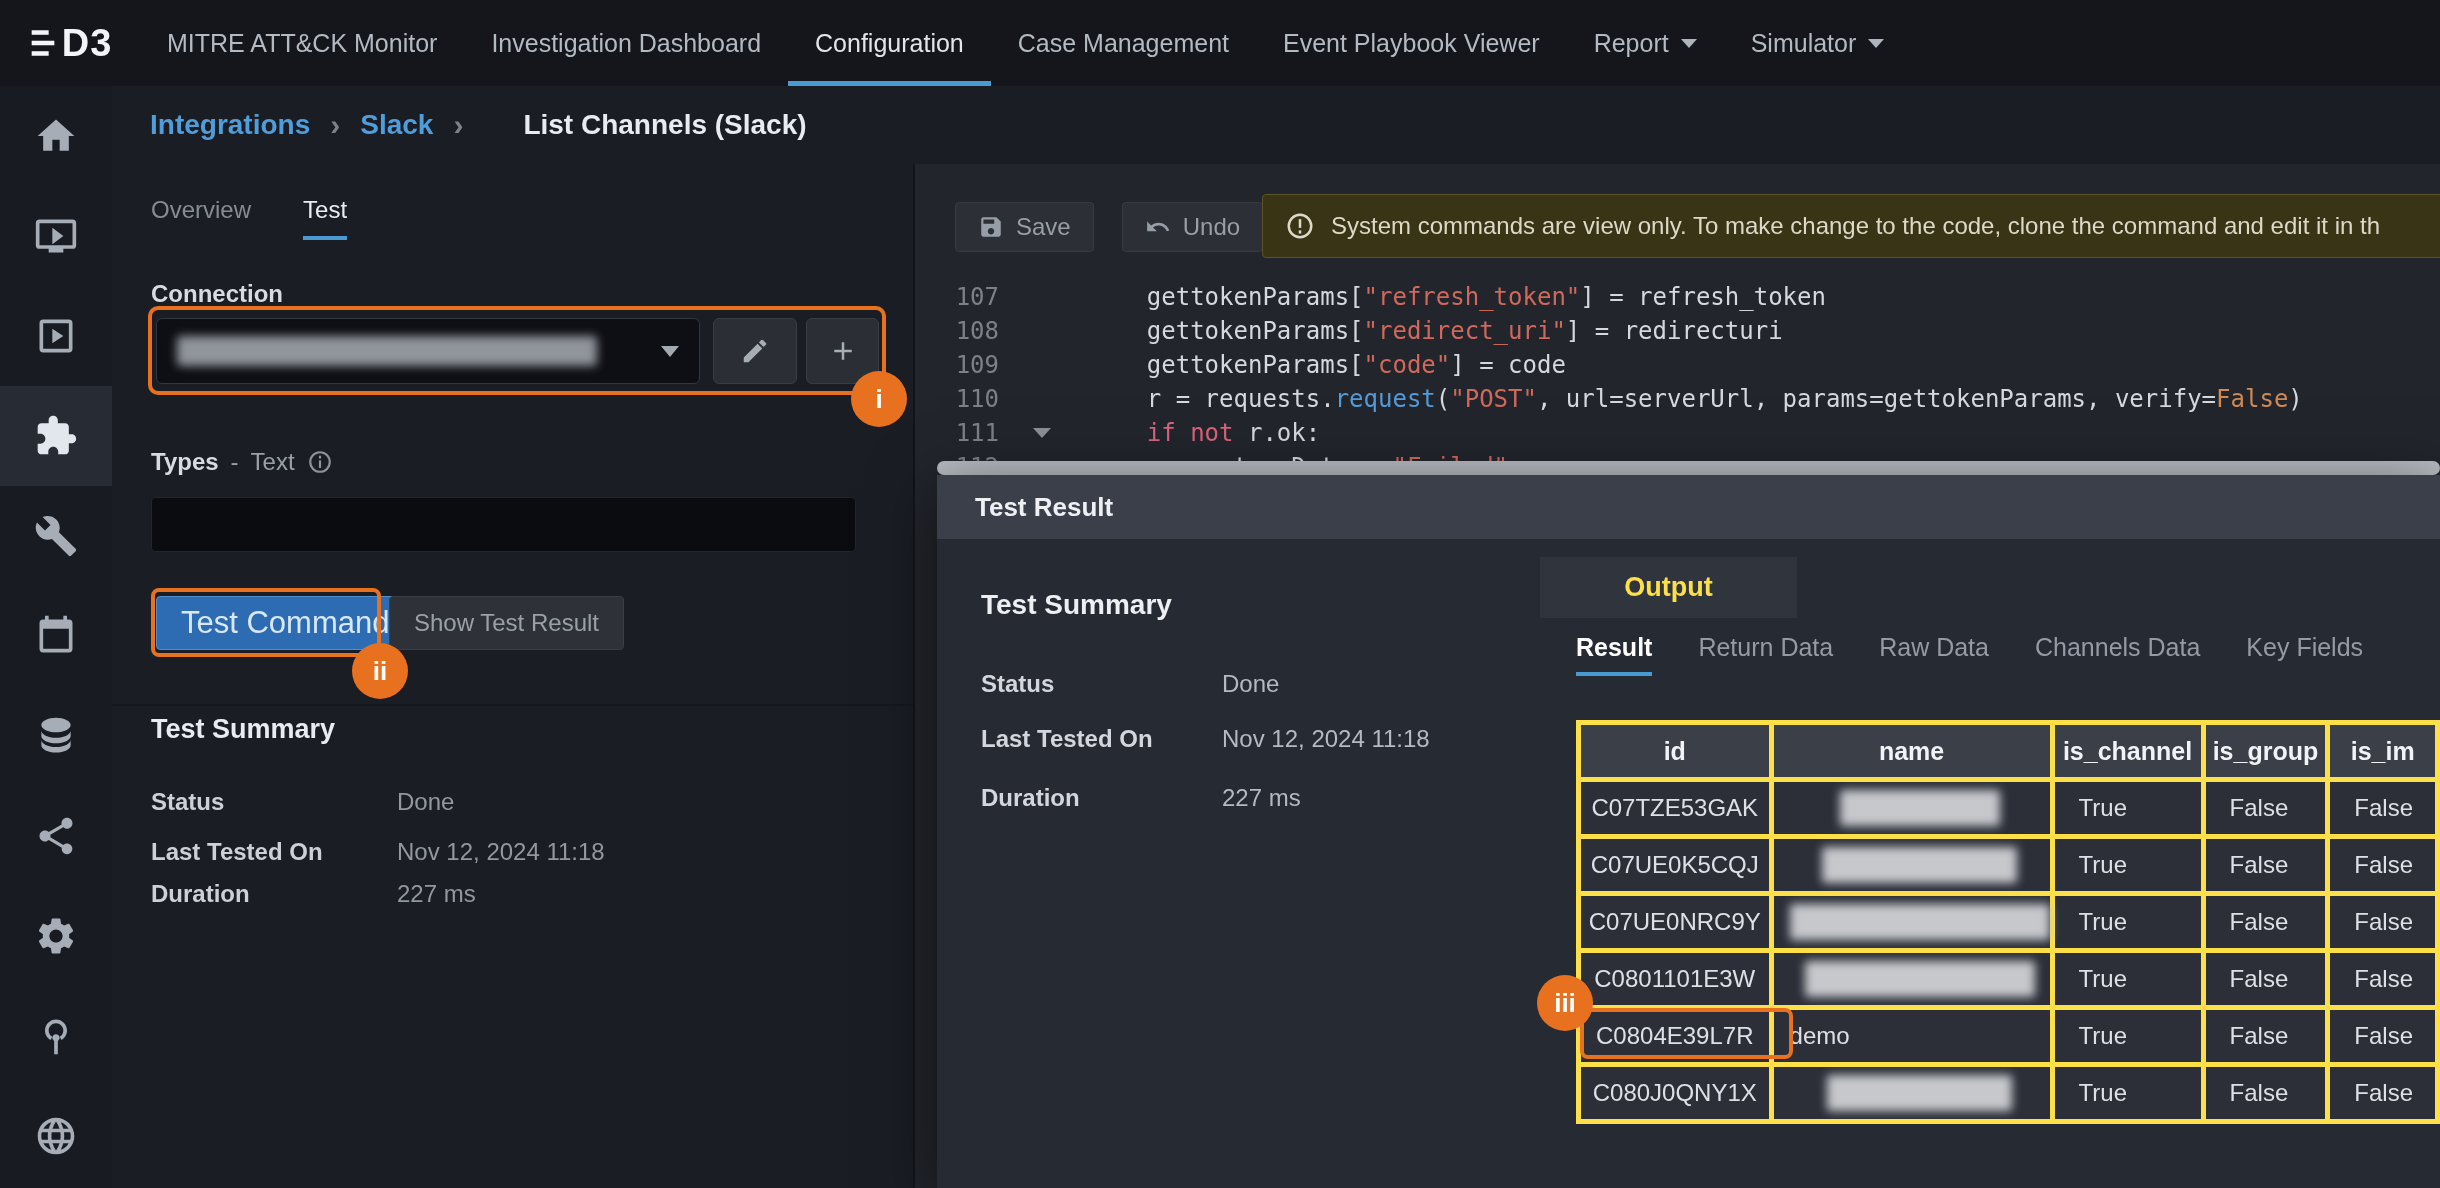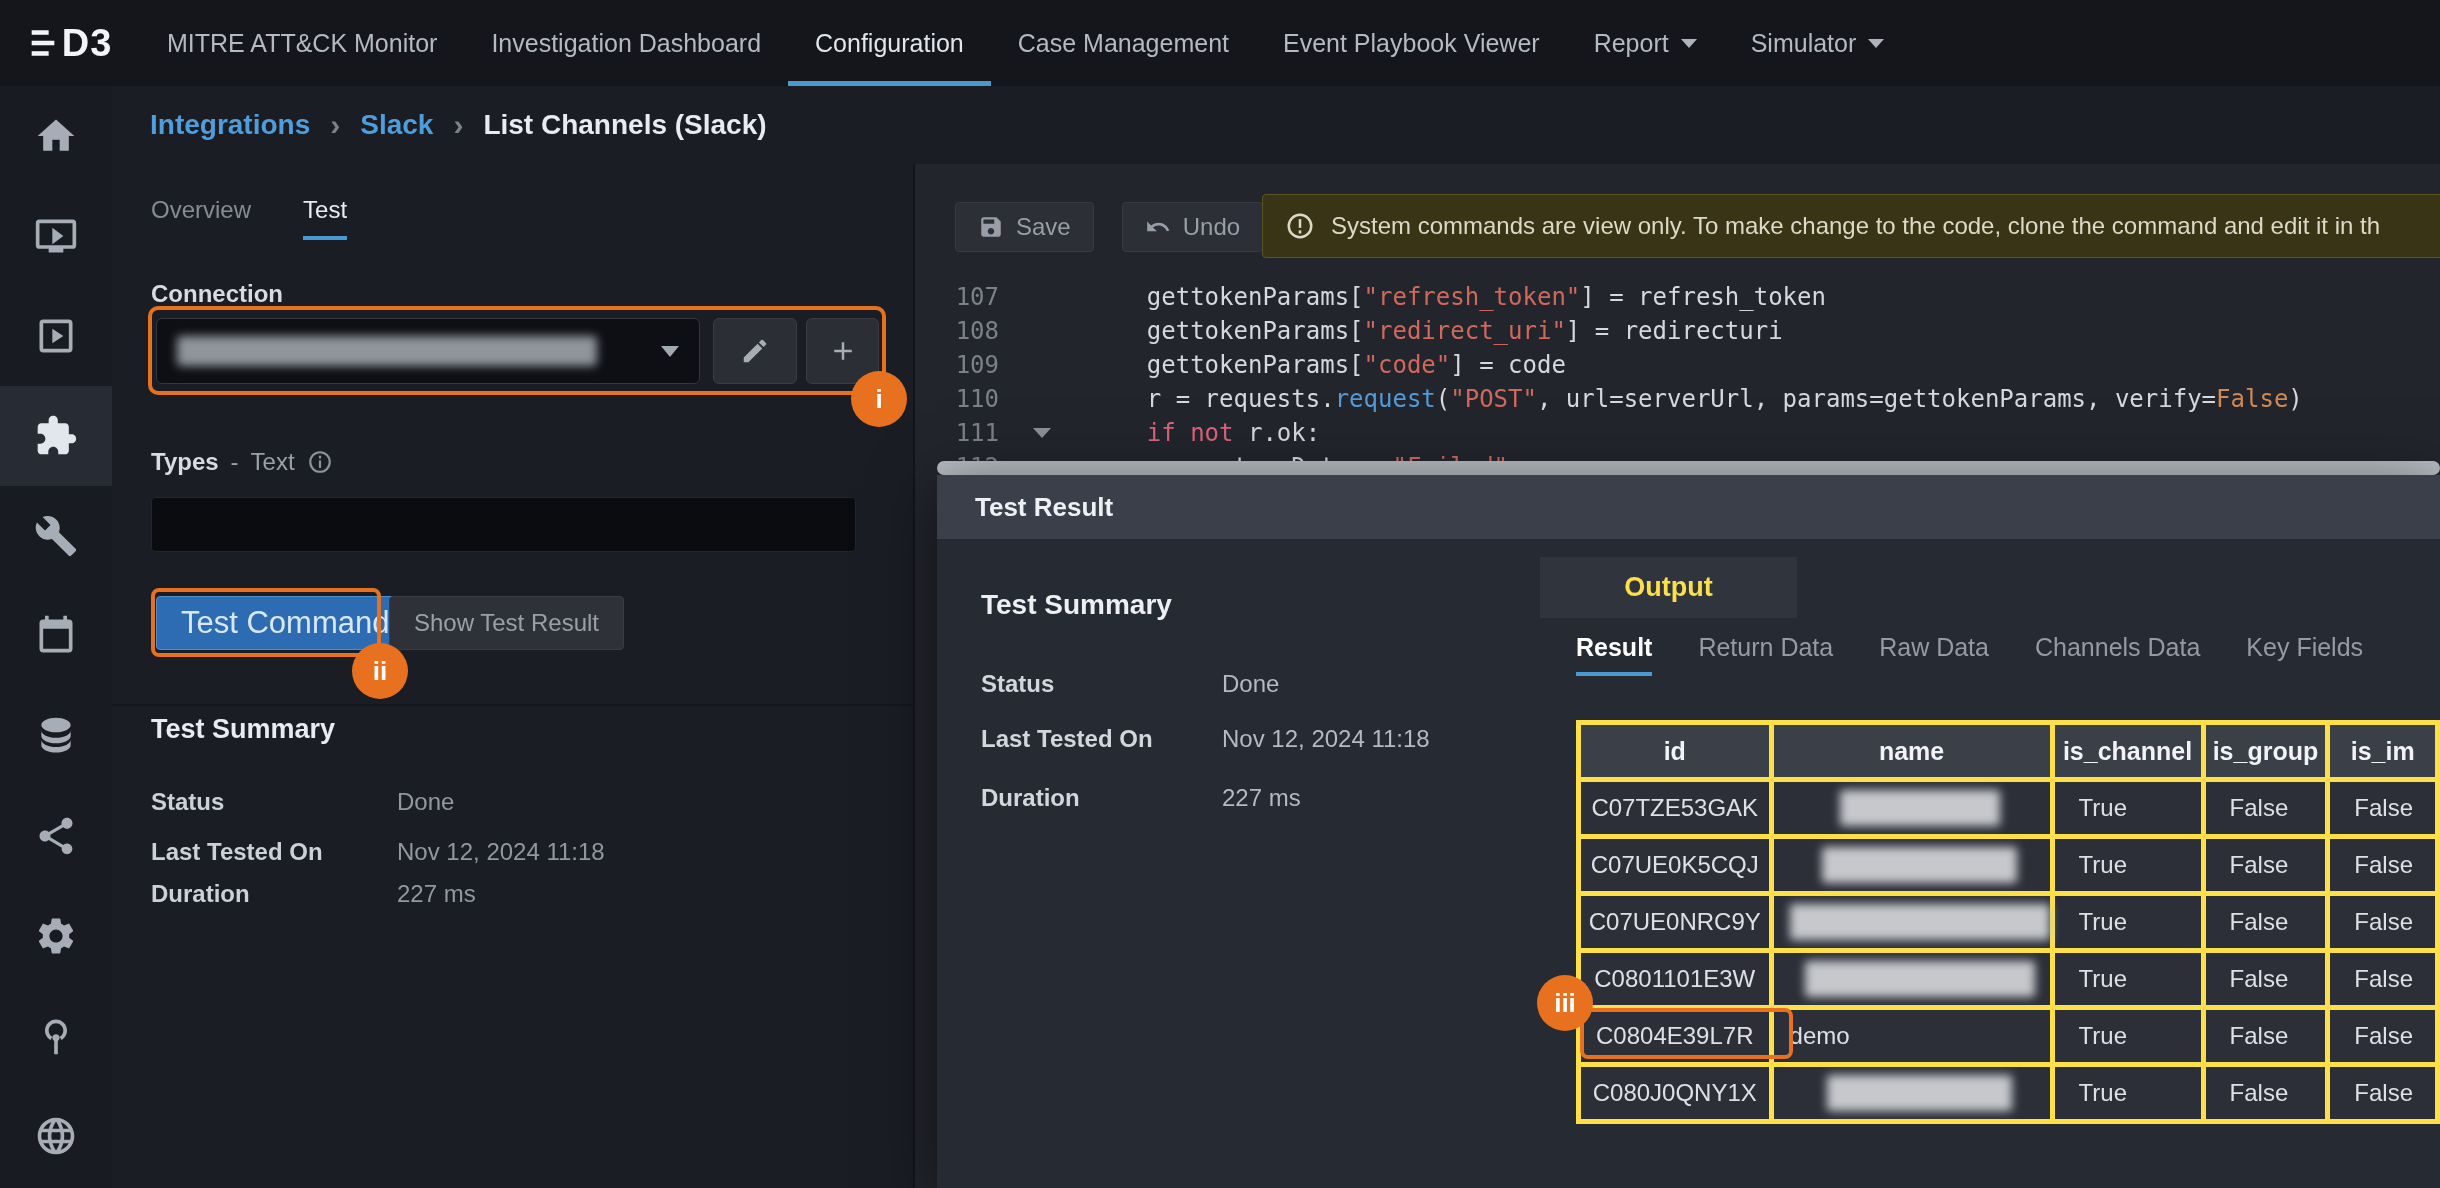--- a/index.html
+++ b/index.html
@@ -32,21 +32,21 @@
   .side-item svg { width:44px; height:44px; fill:#a6adb6; }
   .side-item.active { background:#272b34; }
   .side-item.active svg { fill:#e2e7ee; }
 
   
   .breadcrumb { position:absolute; left:112px; top:86px; width:2328px; height:78px;
     background:#1a1d24; display:flex; align-items:center; padding-left:38px;
     gap:20px; font-size:28px; font-weight:bold; z-index:10; }
   .bc-link { color:#4f9ddb; cursor:pointer; }
   .bc-sep { color:#7c828a; font-size:30px; }
-  .bc-current { color:#e9ebf0; }
+  .bc-current { color:#e9ebf0;margin-left:40px; }
 
   
   .left-panel { position:absolute; left:112px; top:164px; width:801px; height:1024px;
     background:#1a1d24; z-index:10; }
   .panel-tabs { position:absolute; left:39px; top:32px; display:flex; gap:52px; font-size:24px; }
   .ptab { color:#868c94; padding-bottom:12px; border-bottom:4px solid transparent; cursor:pointer; }
   .ptab.active { color:#e9ecf0; border-bottom-color:#4a9ad2; }
   .field-label { position:absolute; left:39px; font-size:24px; font-weight:bold; color:#d8dbe0; }
   .conn-label { top:116px; }
   .dropdown { position:absolute; left:44px; top:154px; width:544px; height:66px;

